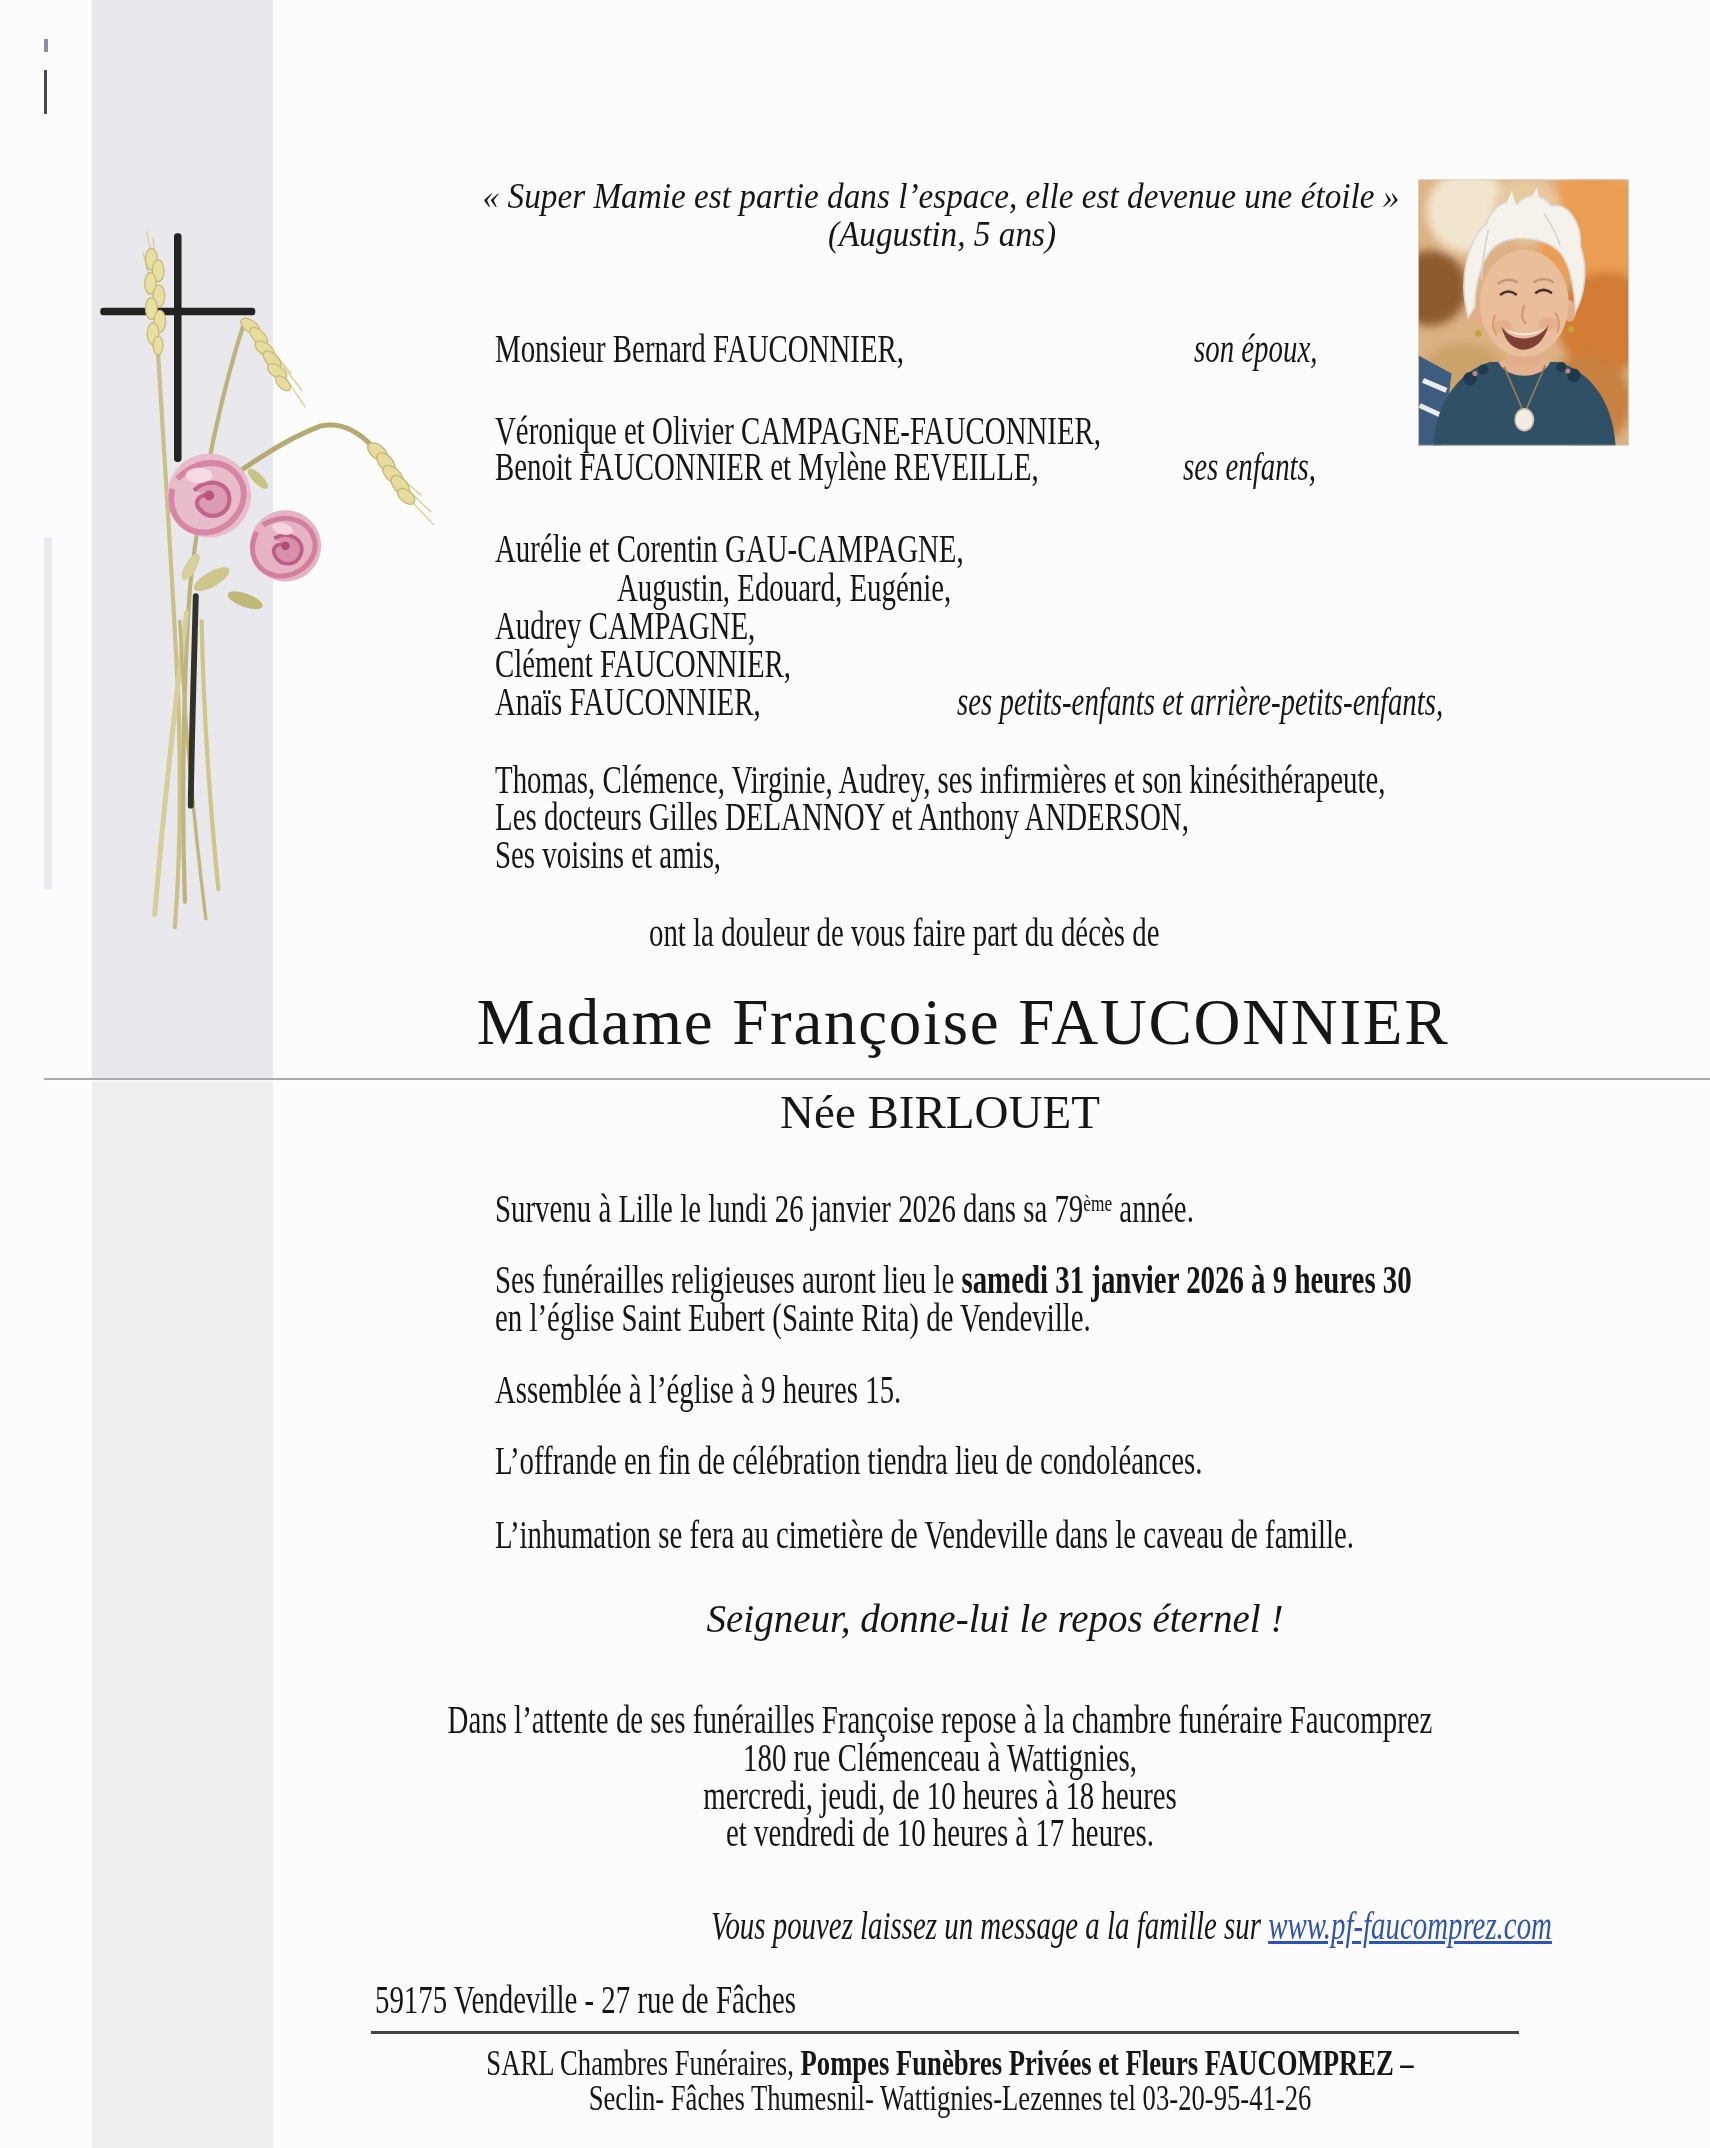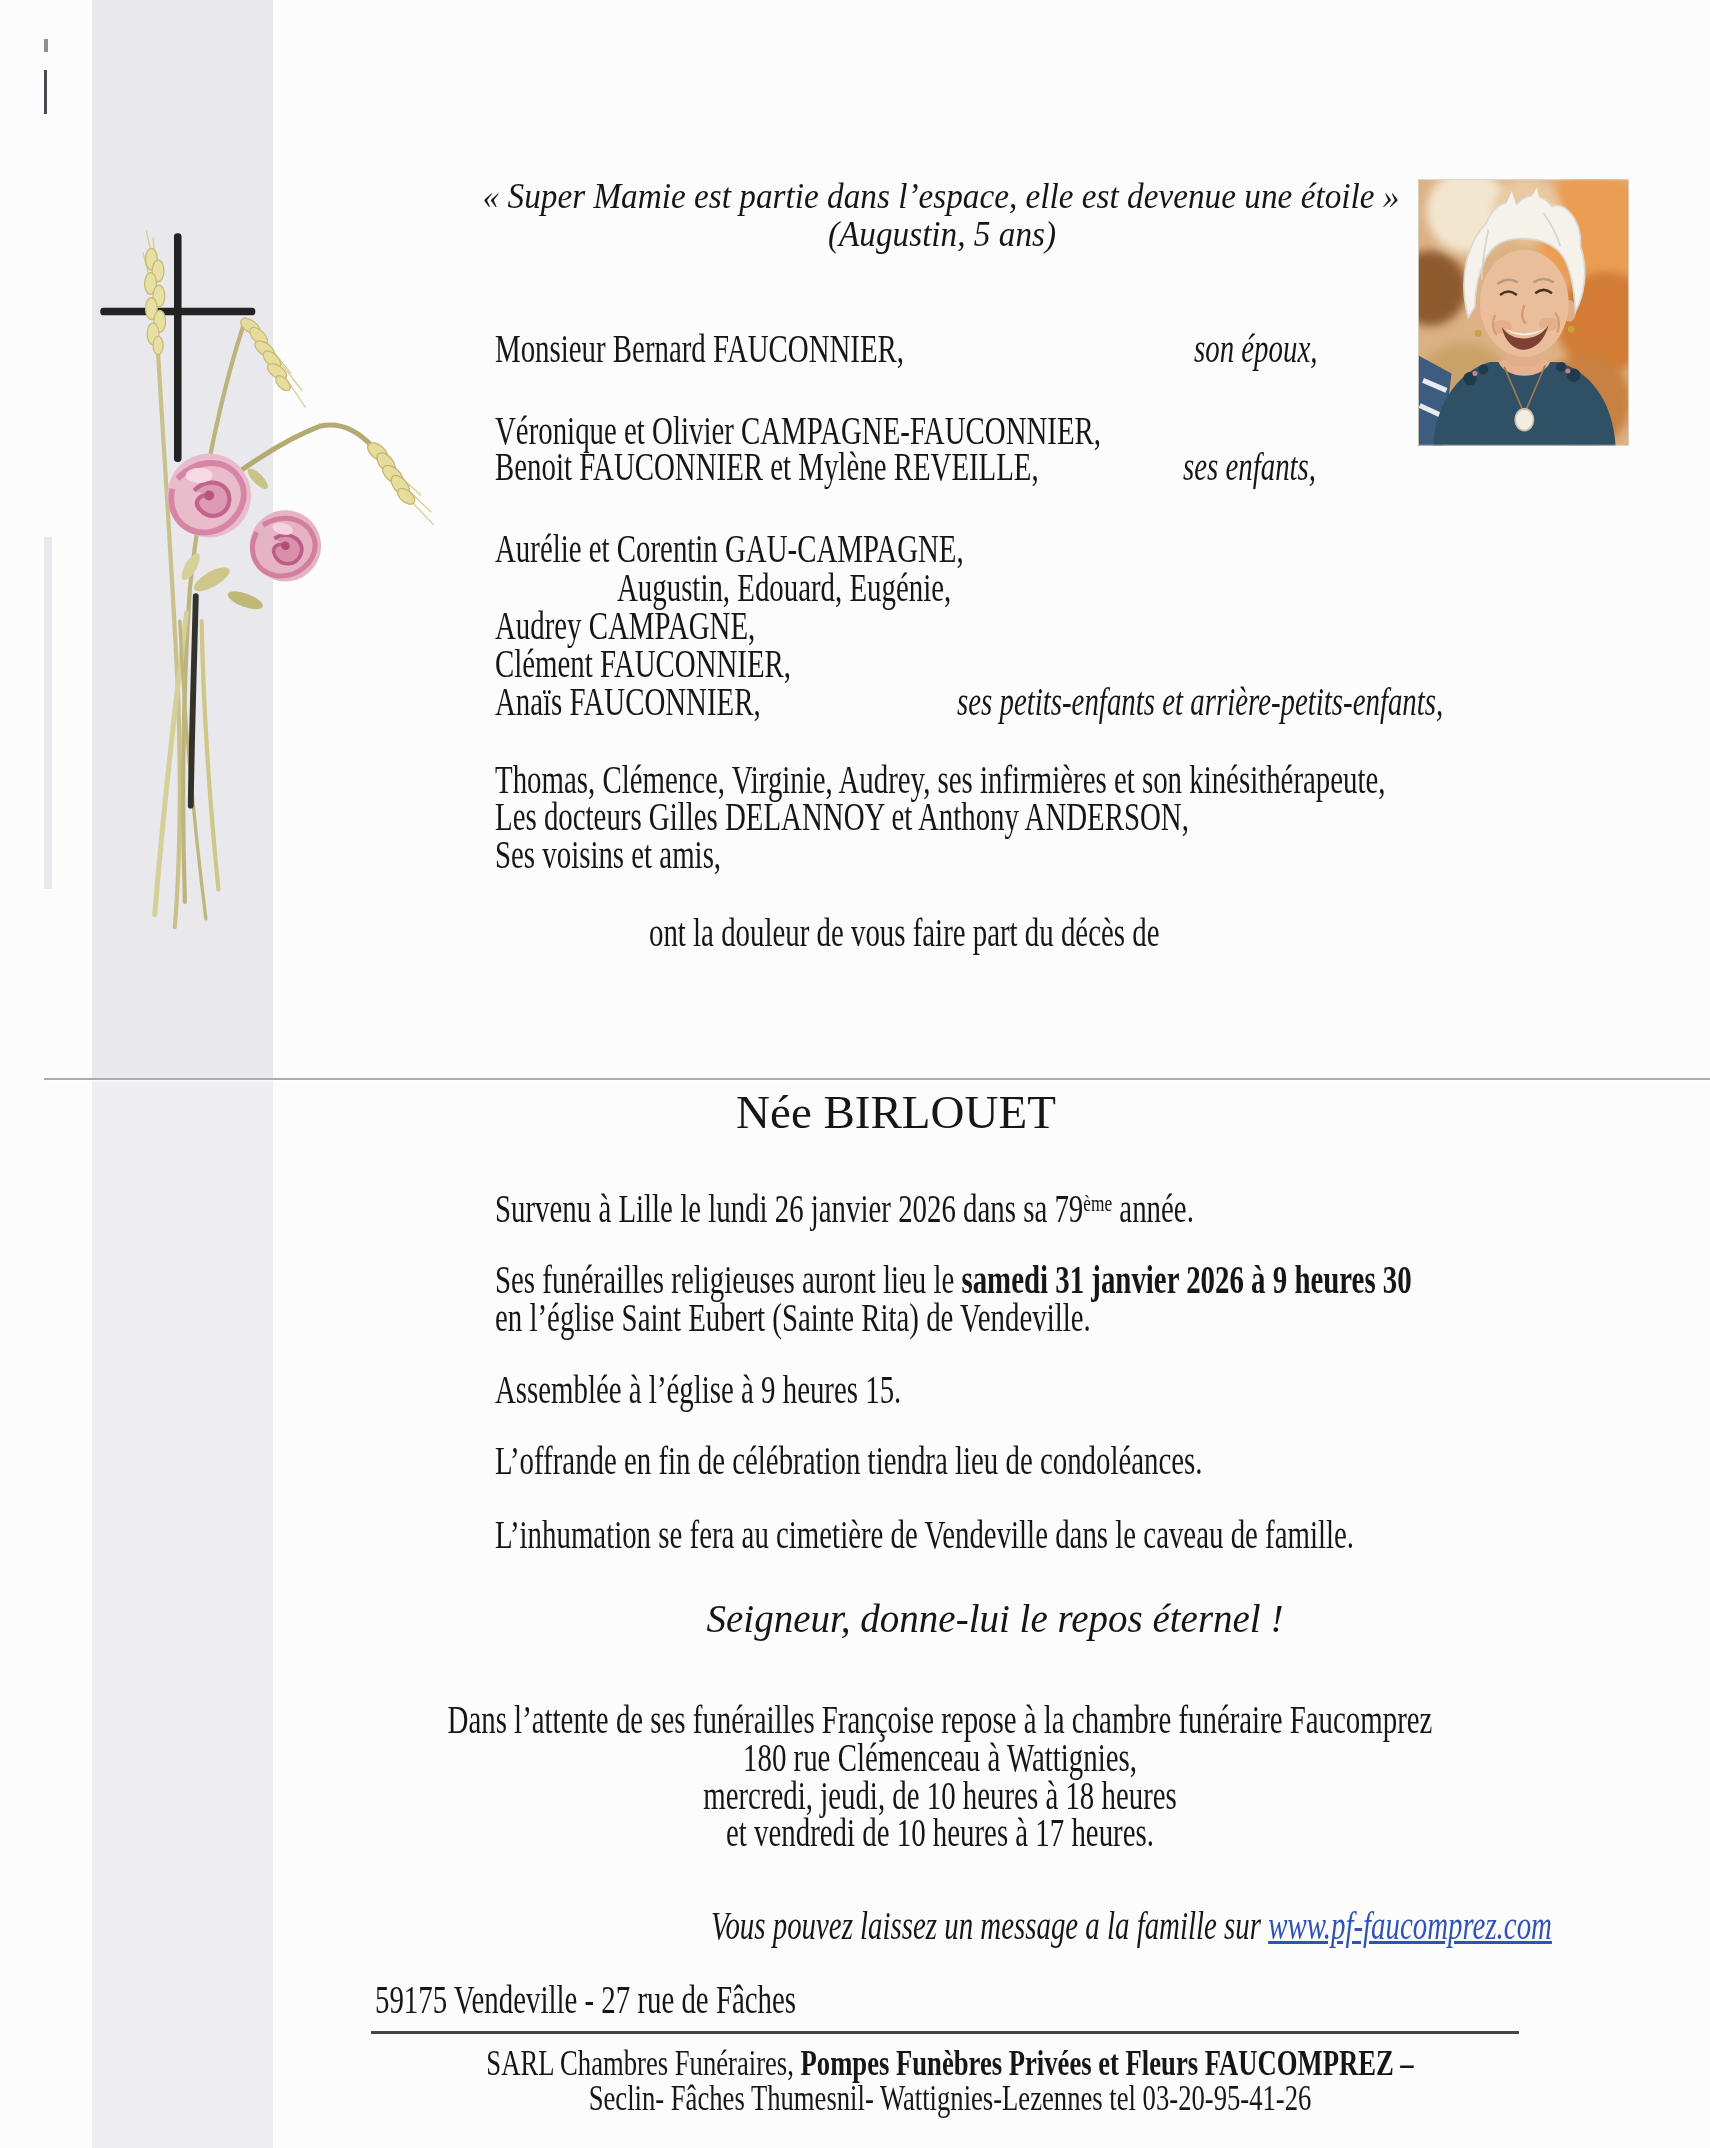--- a/index.html
+++ b/index.html
@@ -202,21 +202,22 @@
   <div class="t cond" style="left:451px;top:643px;">Clément FAUCONNIER,</div>
   <div class="t cond" style="left:451px;top:681px;">Anaïs FAUCONNIER,</div>
   <div class="t cond i" style="left:913px;top:681px;">ses petits-enfants et arrière-petits-enfants,</div>
 
   <div class="t cond" style="left:451px;top:759px;">Thomas, Clémence, Virginie, Audrey, ses infirmières et son kinésithérapeute,</div>
   <div class="t cond" style="left:451px;top:796px;">Les docteurs Gilles DELANNOY et Anthony ANDERSON,</div>
   <div class="t cond" style="left:451px;top:834px;">Ses voisins et amis,</div>
 
   <div class="t cond" style="left:605px;top:912px;">ont la douleur de vous faire part du décès de</div>
 
-  <div class="t maiden" style="left:852px;top:1087px;text-align:center;">Née BIRLOUET</div>
+  <div class="t title" style="left:919px;top:987px;">Madame Françoise FAUCONNIER</div>
+  <div class="t maiden" style="left:896px;top:1087px;text-align:center;">Née BIRLOUET</div>
 
   <div class="t cond" style="left:451px;top:1188px;"><span>Survenu à Lille le lundi 26 janvier 2026 dans sa 79</span><span class="sup">ème</span><span> année.</span></div>
 
   <div class="t cond" style="left:451px;top:1259px;"><span>Ses funérailles religieuses auront lieu le </span><span class="b">samedi 31 janvier 2026 à 9 heures 30</span></div>
   <div class="t cond" style="left:451px;top:1297px;">en l’église Saint Eubert (Sainte Rita) de Vendeville.</div>
 
   <div class="t cond" style="left:451px;top:1369px;">Assemblée à l’église à 9 heures 15.</div>
   <div class="t cond" style="left:451px;top:1440px;">L’offrande en fin de célébration tiendra lieu de condoléances.</div>
   <div class="t cond" style="left:451px;top:1514px;">L’inhumation se fera au cimetière de Vendeville dans le caveau de famille.</div>
 

